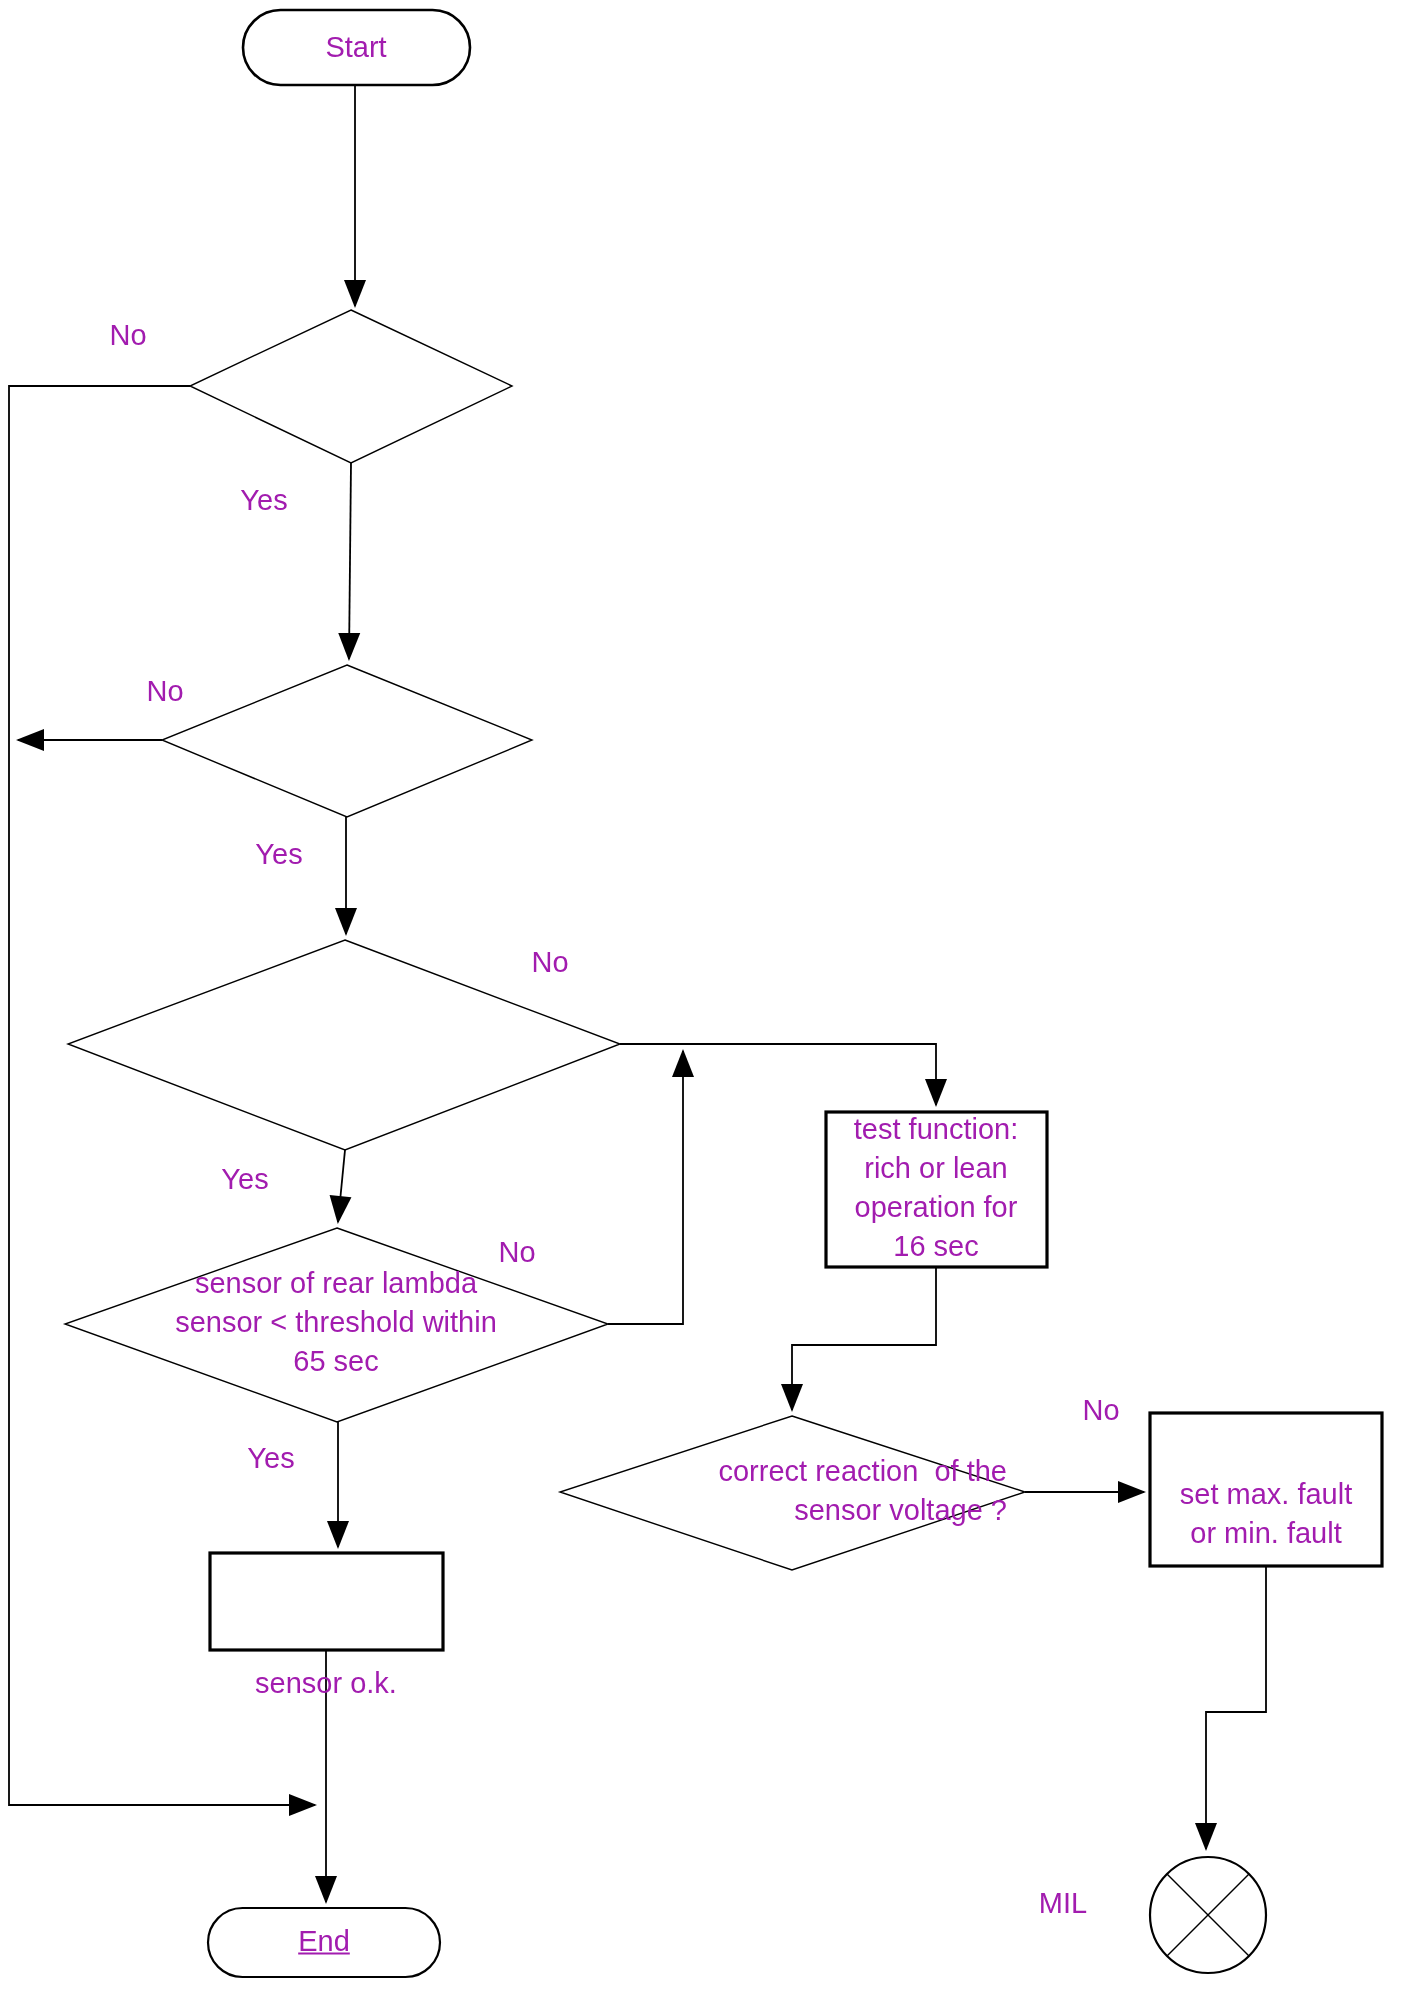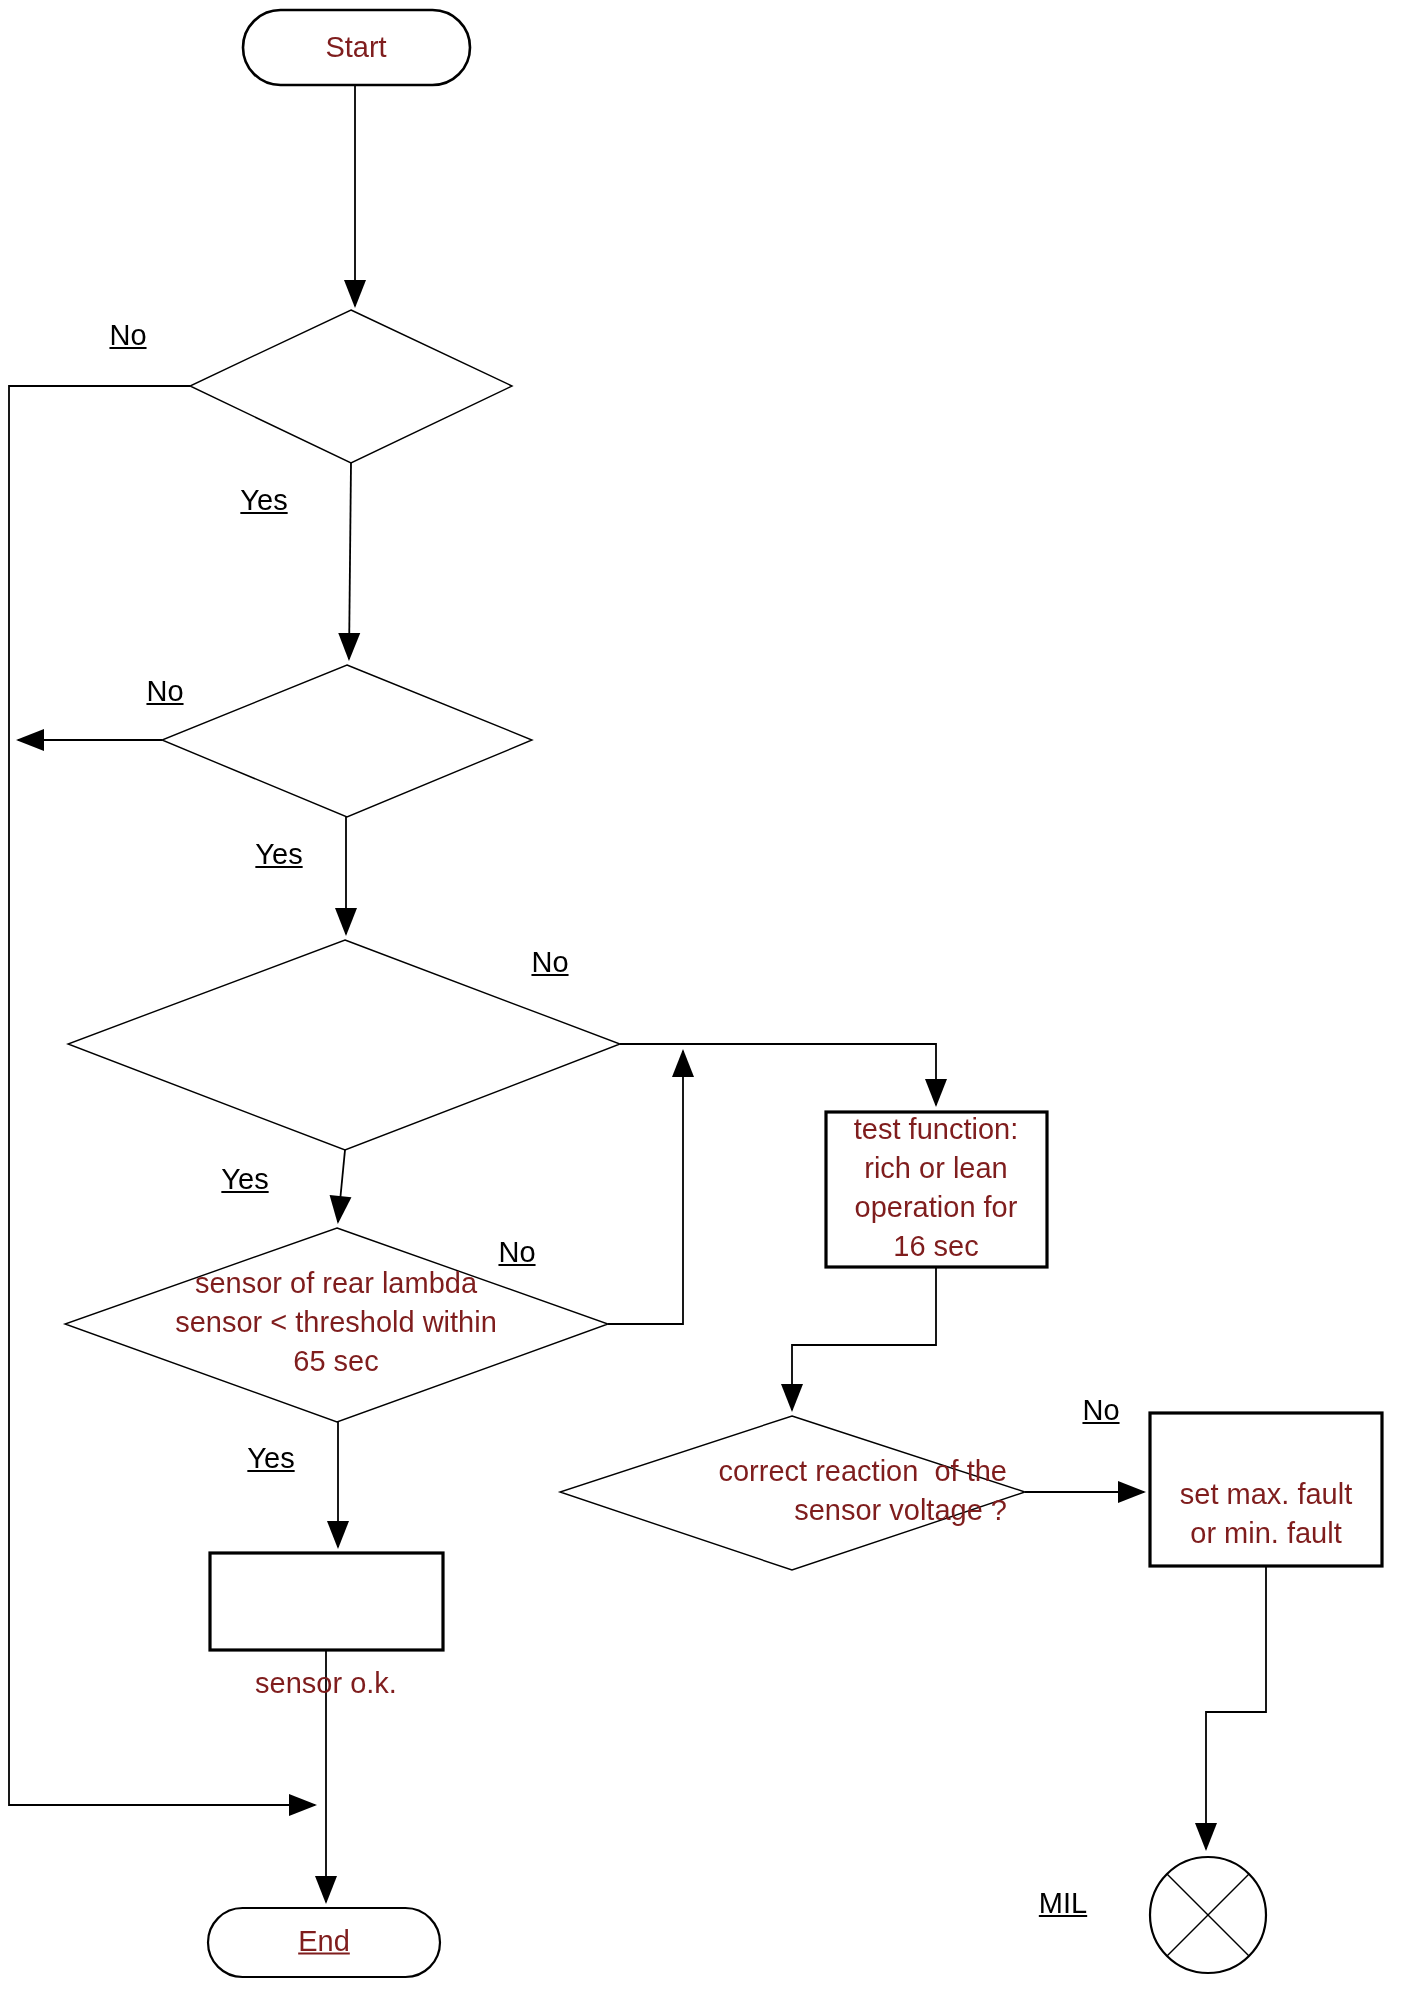--- a/index.html
+++ b/index.html
@@ -17,30 +17,29 @@
     left: 0; top: 0;
     width: 1408px; height: 2000px;
   }
   .txt {
     position: absolute;
     transform: translate(-50%, -50%);
     text-align: center;
     font-size: 29px;
     line-height: 39px;
     white-space: pre-wrap;
-    color: #7f1d1d;
+    color: #a21caf;
   }
   .edge-label {
     position: absolute;
     transform: translate(-50%, -50%);
     font-size: 29px;
     line-height: 32px;
     white-space: nowrap;
-    color: #000000;
-    text-decoration: underline;
+    color: #a21caf;
   }
 </style>
 </head>
 <body>
 
 <div class="stage">
 
   <svg class="wires" viewBox="0 0 1408 2000">
     <defs>
       <marker id="arrow" markerUnits="userSpaceOnUse" markerWidth="30" markerHeight="24" viewBox="0 0 30 24" refX="27" refY="12" orient="auto">

